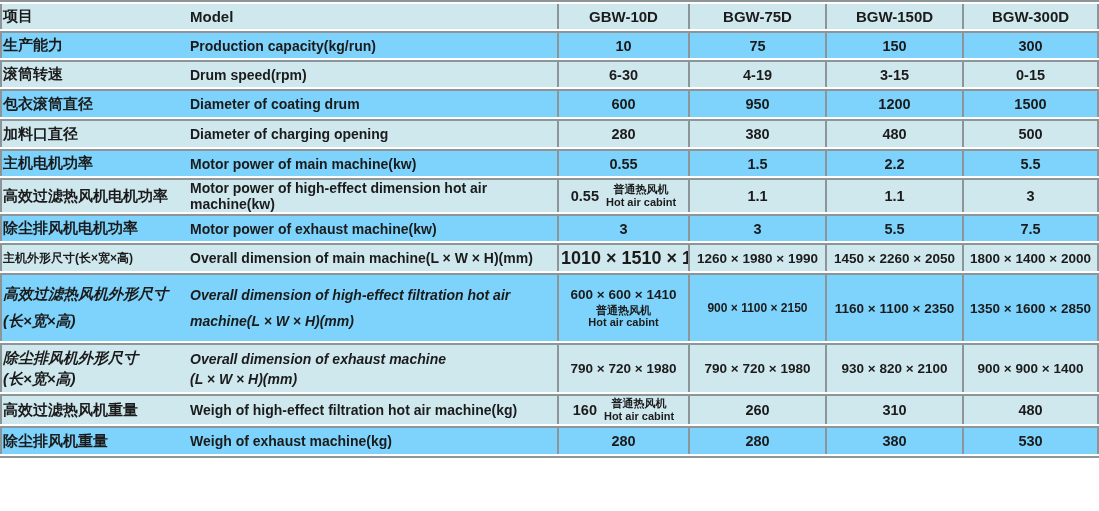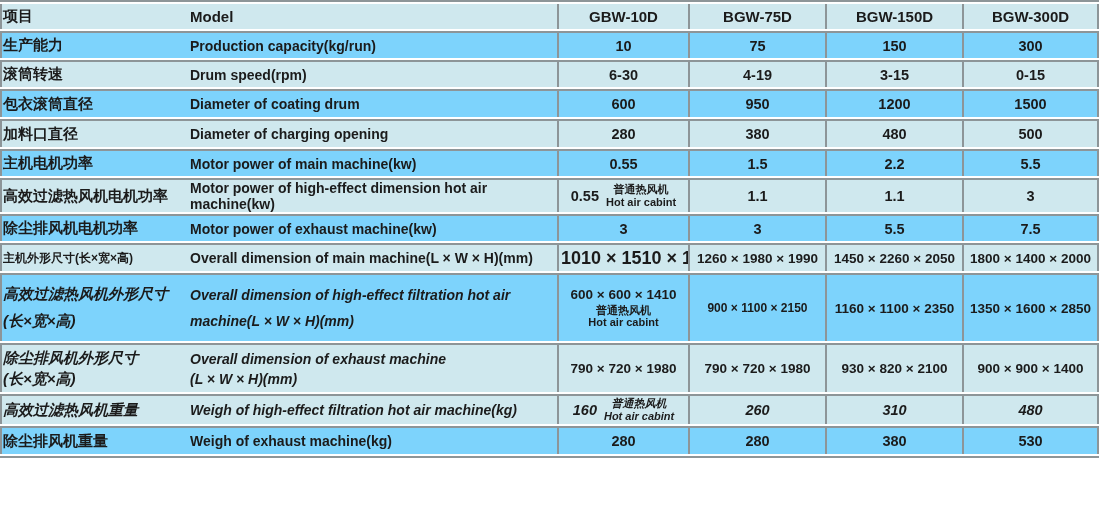--- a/index.html
+++ b/index.html
@@ -17,21 +17,21 @@
   tr.b td{background:#cfe8ee;}
   tr.w td{background:#7dd3fc;}
   td.c{ text-align:left;padding-left:1px;font-size:15px;border-left:2px solid #8d9598;margin-top:12px;}
   td.e{ text-align:left;padding-left:4px;font-size:14px;}
   td.v{ text-align:center;font-size:14.5px;border-left:2px solid #8d9598;white-space:nowrap;padding:0 2px;margin-left:37px;}
   td.L{ border-right:2px solid #8d9598;}
   tr td{border-top:2px solid #8d9598;}
   tr.hd td{border-top:none;font-size:15px;}
   
   tr.h25 td{height:25px;} tr.h26 td{height:26px;} tr.h31 td{height:31px;}
-  tr.h66 td{height:66px;} tr.h47 td{height:47px;} tr.h28 td{height:28px;font-style:italic;}
+  tr.h66 td{height:66px;} tr.h47 td{height:47px;} tr.h28 td{height:28px;}
   tr.h21 td{height:21px;}
   
   .ninline{display:flex;align-items:center;justify-content:center;gap:7px;}
   .nstack{display:flex;flex-direction:column;line-height:1.15;font-size:11px;text-align:center;}
   .nline{font-size:11px;line-height:1.15;text-align:center;}
   .dimtop{line-height:1.25;}
   
   .twol{display:flex;flex-direction:column;justify-content:space-evenly;font-style:italic;}
   .twol.tall{height:62px;}
   .twol.mid{height:44px;}

